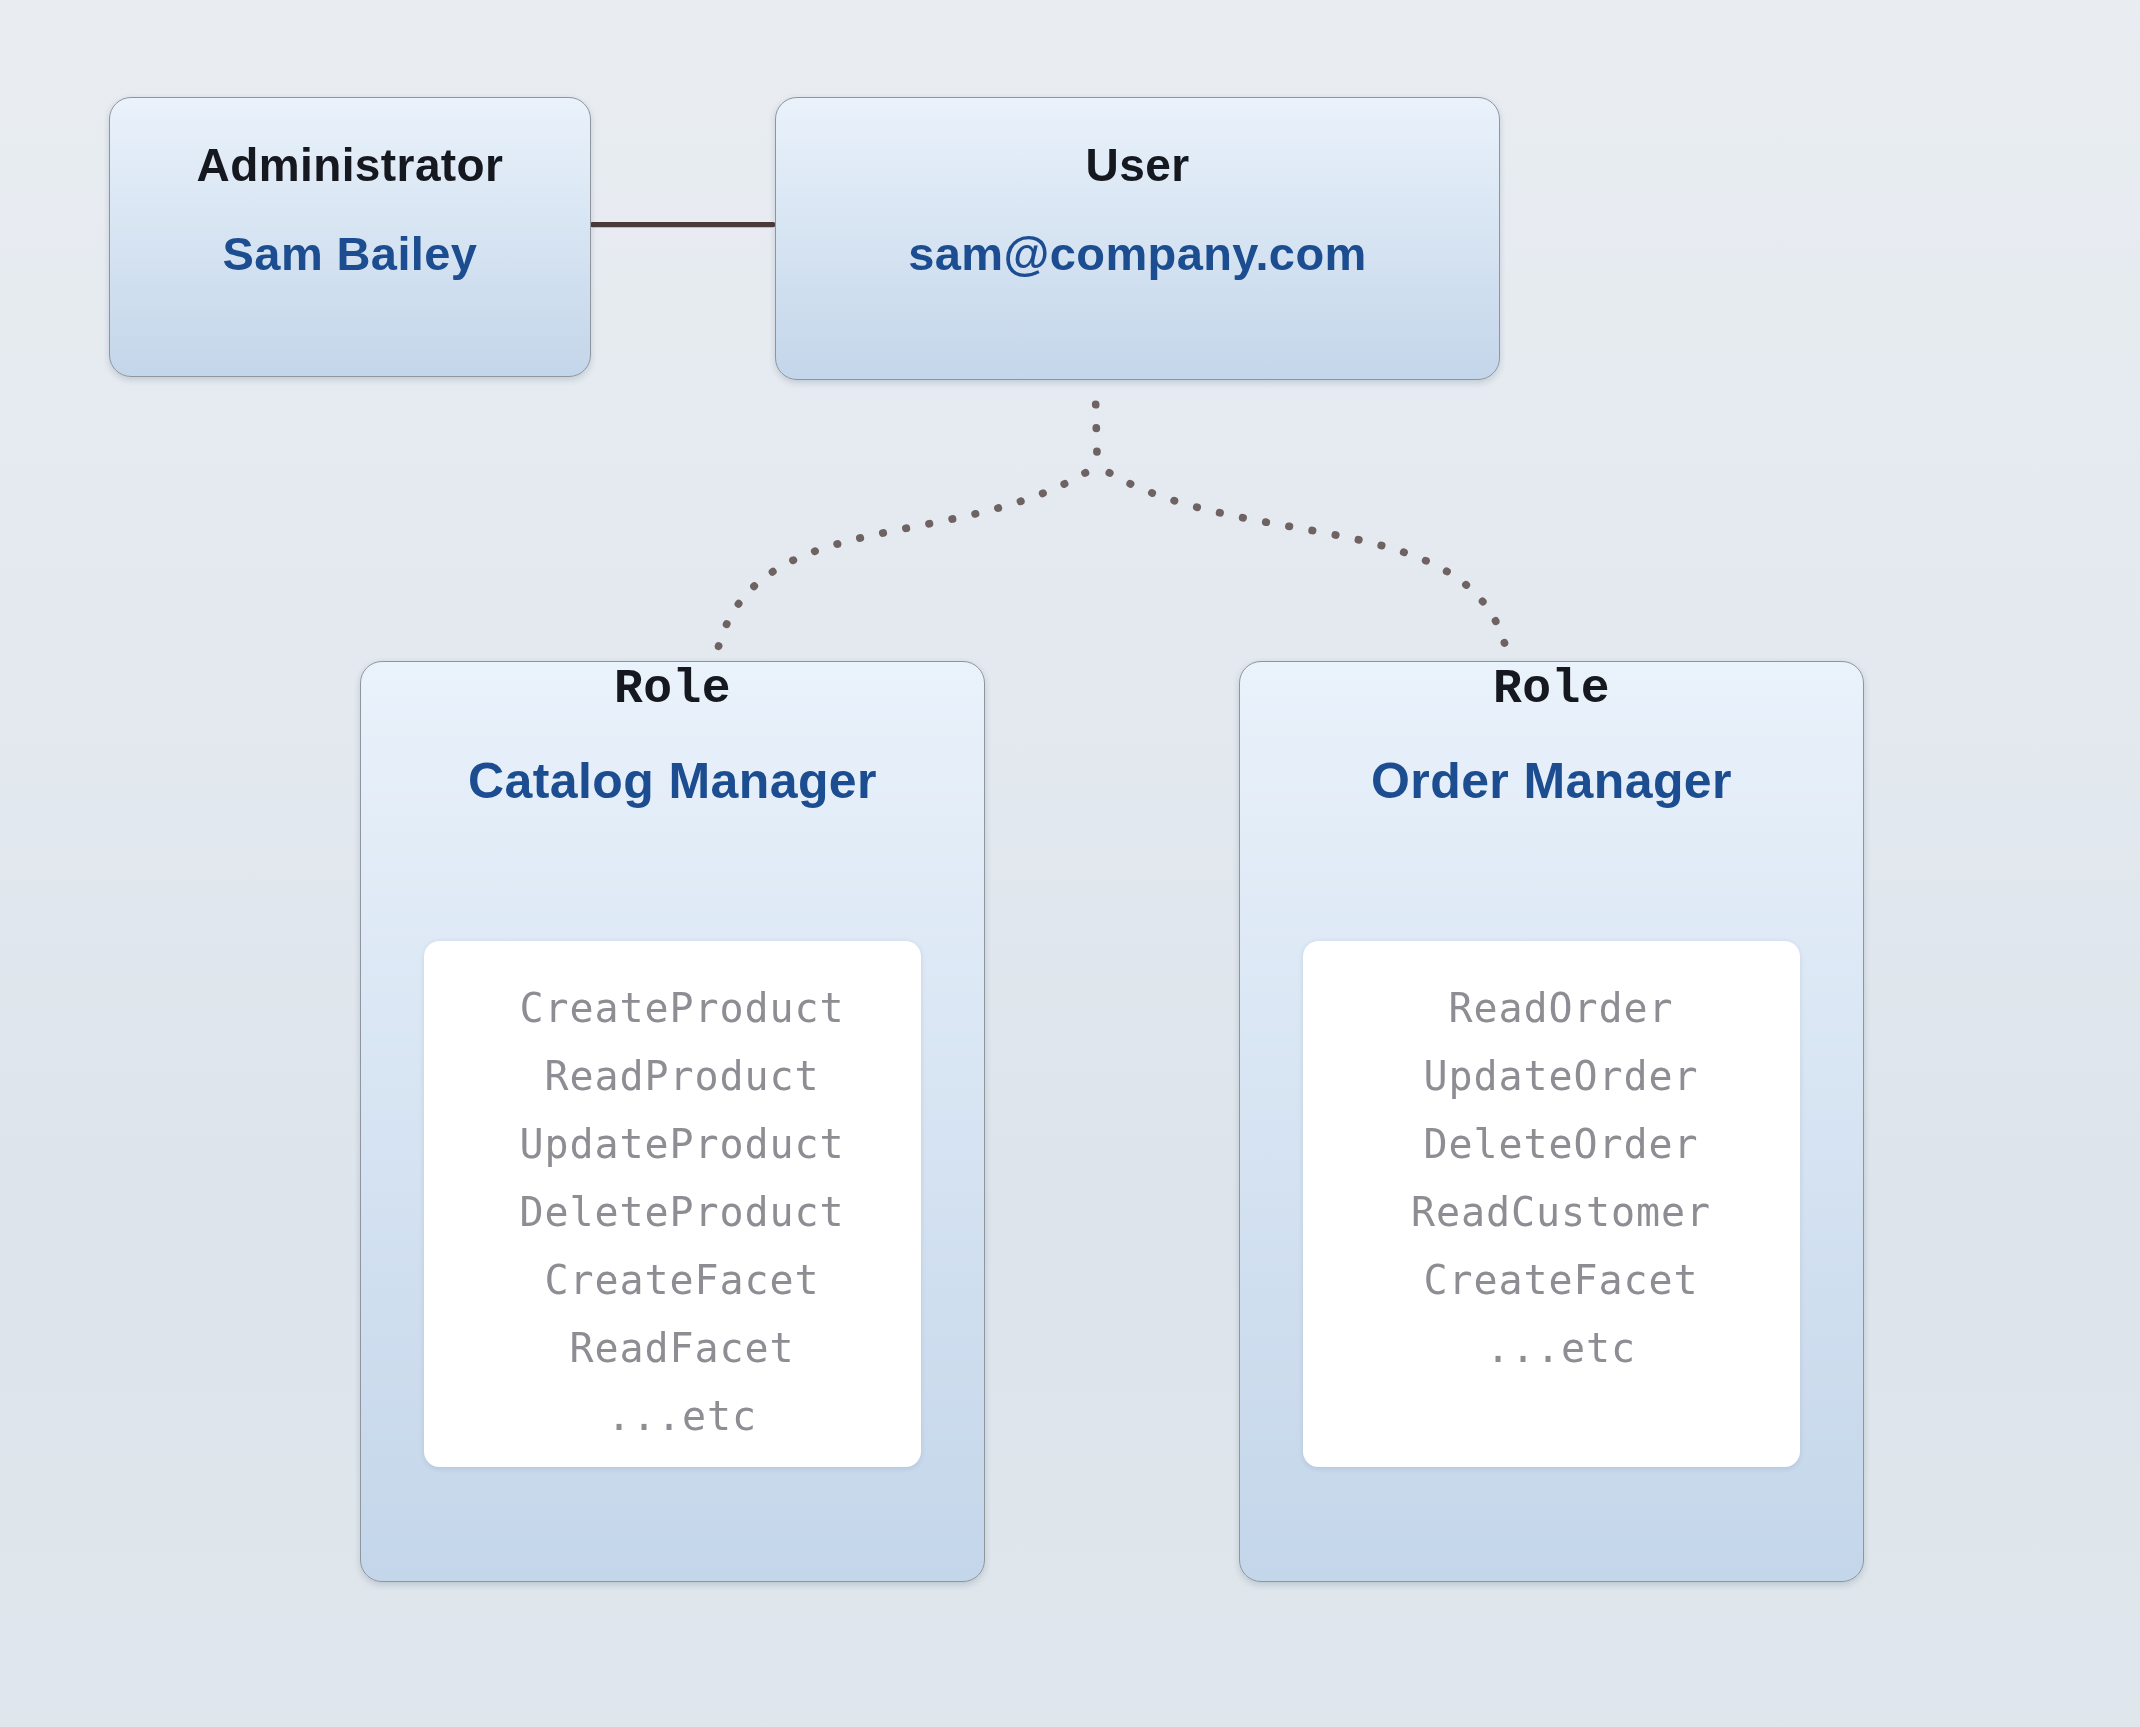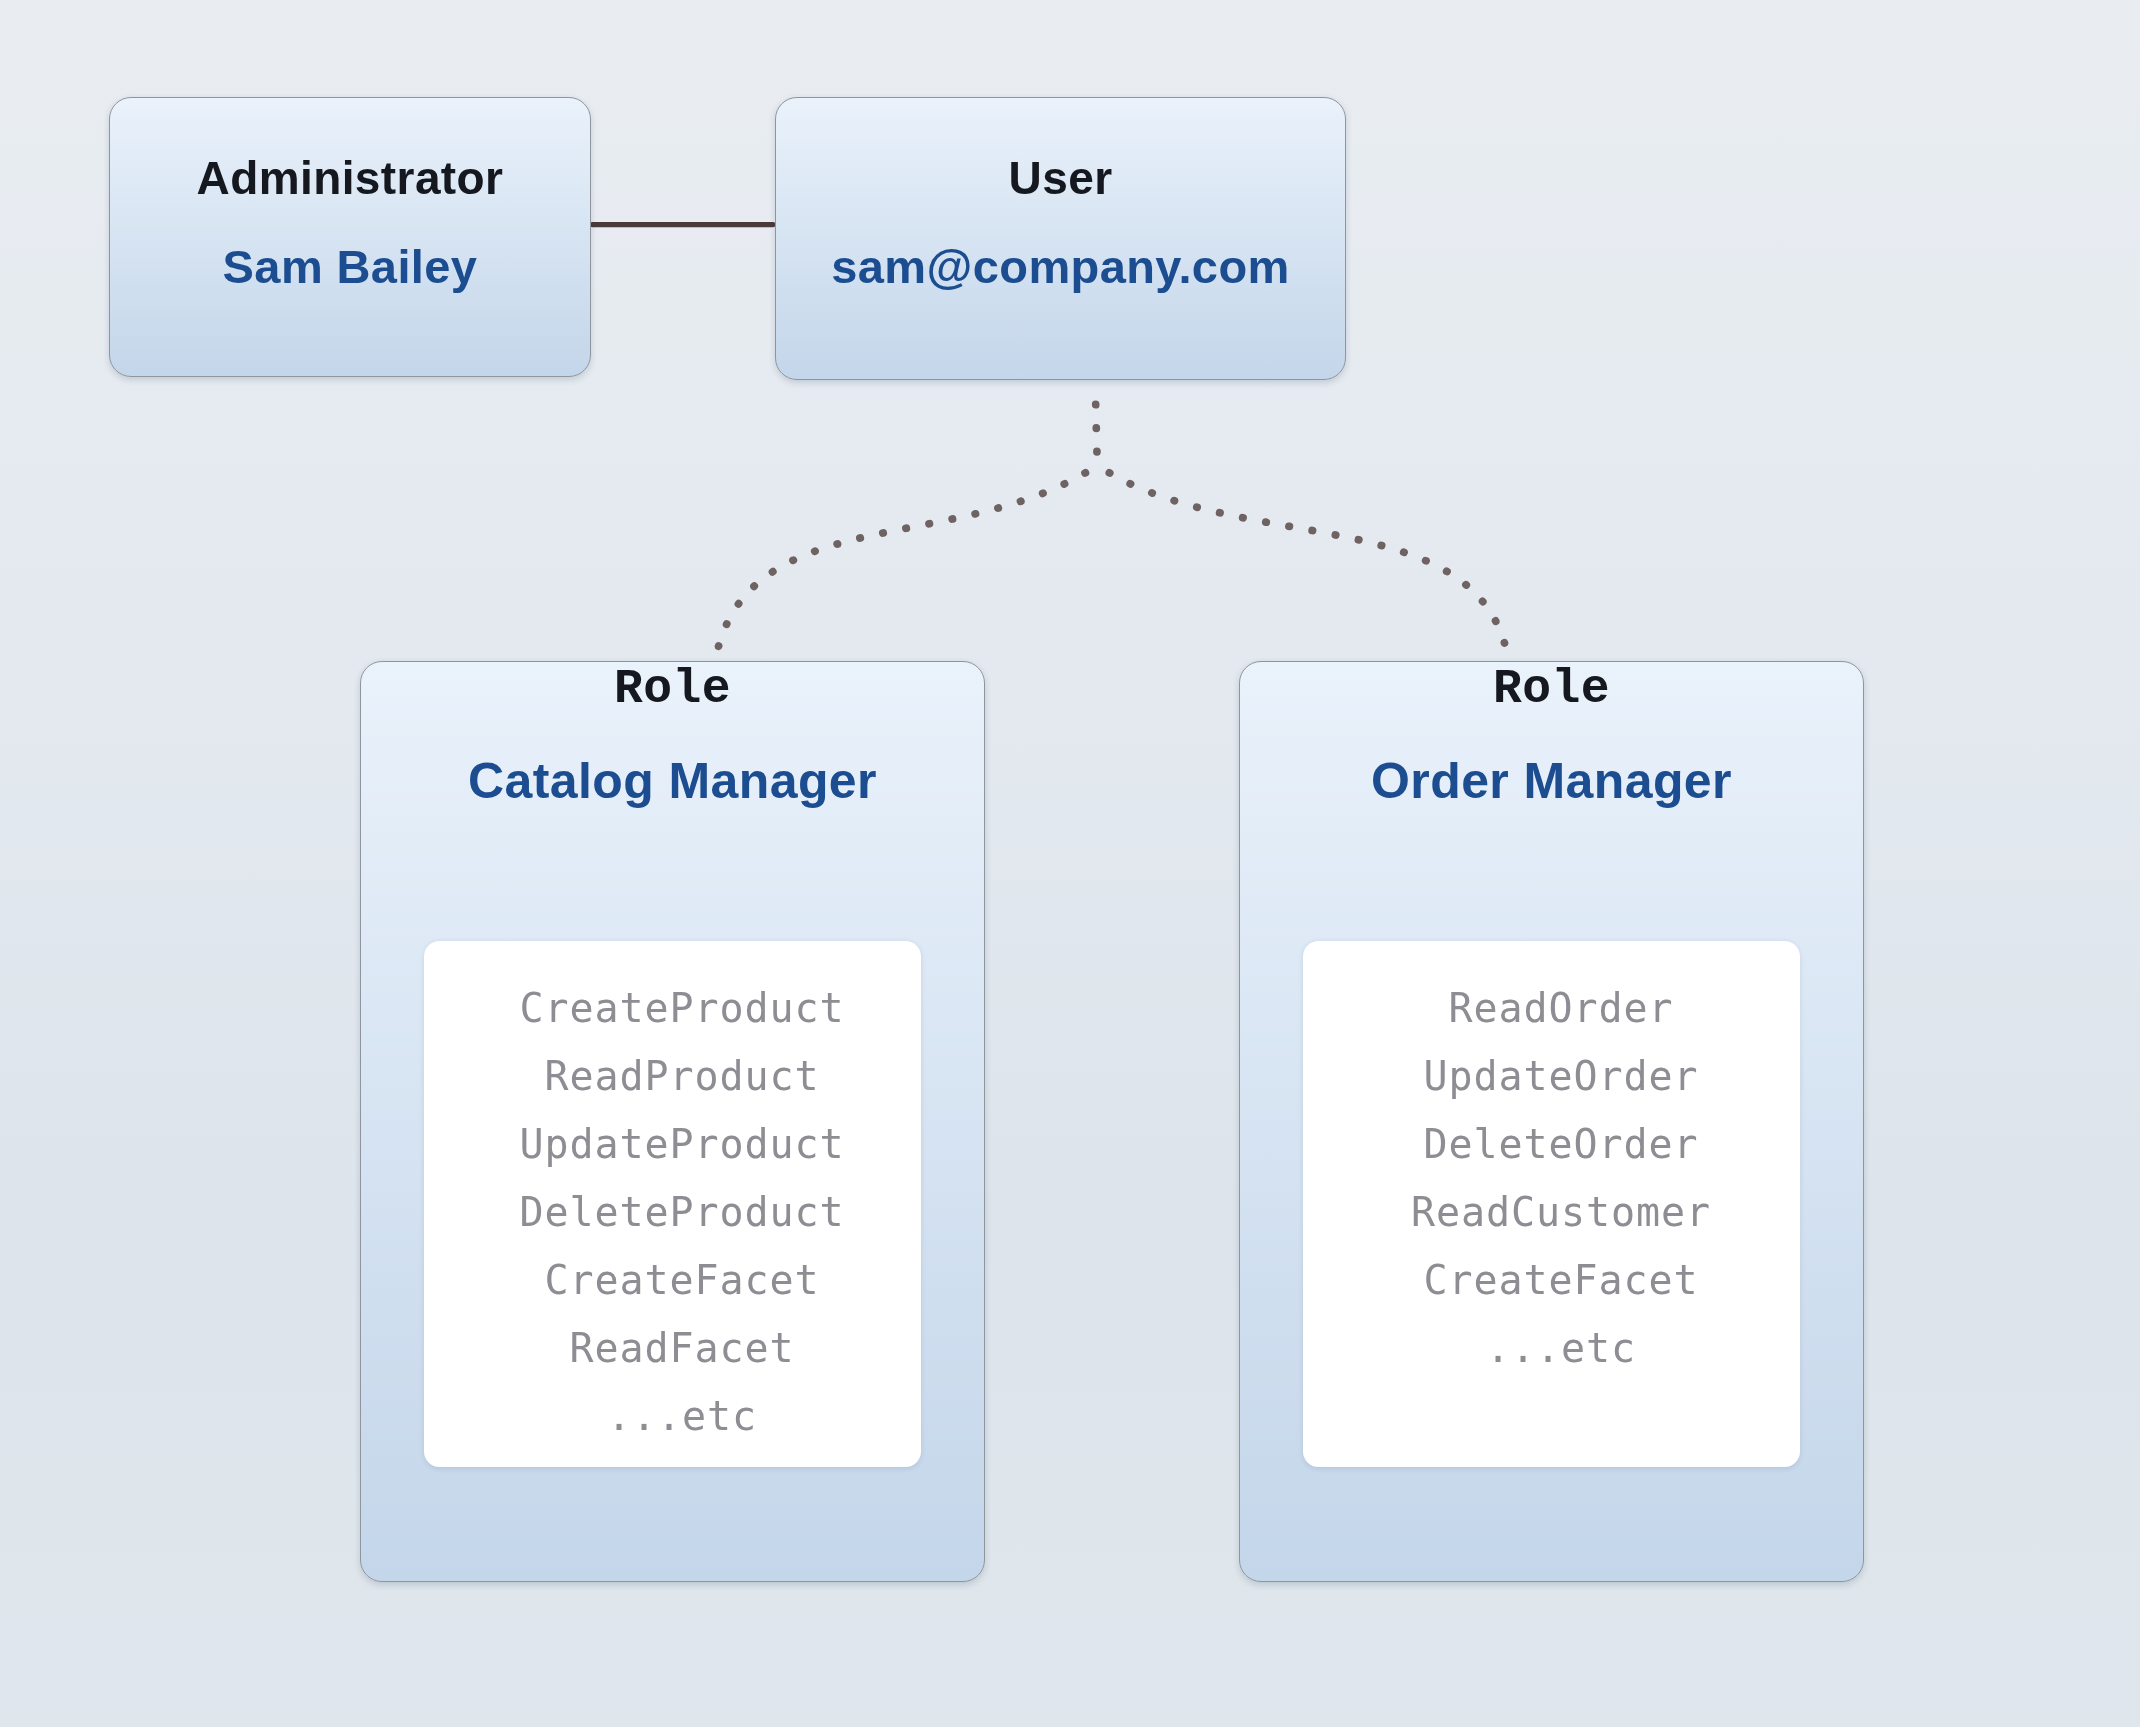--- a/index.html
+++ b/index.html
@@ -29,21 +29,21 @@
     font-weight: 700;
     color: #15181e;
     letter-spacing: 0.4px;
   }
   .node-subtitle {
     font-size: 47px;
     font-weight: 700;
     color: #1b4d90;
     letter-spacing: 0.4px;
   }
-  .entity .node-title { margin-top: 53px; text-align: center; }
+  .entity .node-title { margin-top: 40px; text-align: center; }
   .entity .node-subtitle { margin-top: 34px; }
 
   .role .node-title { font-size: 48px; font-family: Liberation Mono, monospace; }
   .role .node-subtitle { margin-top: 36px; font-size: 50px; }
 
   .perm-box {
     position: absolute;
     left: 63px;
     top: 279px;
     width: 497px;
@@ -86,21 +86,21 @@
     <path d="M 1268 552 C 1110 645, 880 590, 838 760" fill="none" stroke="#6f6262" stroke-width="9" stroke-linecap="round" stroke-dasharray="0.5 27"></path>
 
     <path d="M 1296 552 C 1455 645, 1720 590, 1760 760" fill="none" stroke="#6f6262" stroke-width="9" stroke-linecap="round" stroke-dasharray="0.5 27"></path>
   </svg>
 
   <div class="node entity" style="left:109px; top:97px; width:482px; height:280px;">
     <div class="node-title">Administrator</div>
     <div class="node-subtitle">Sam Bailey</div>
   </div>
 
-  <div class="node entity" style="left:775px; top:97px; width:571px; height:283px;">
+  <div class="node entity" style="left:775px; top:97px; width:725px; height:283px;">
     <div class="node-title">User</div>
     <div class="node-subtitle">sam@company.com</div>
   </div>
 
   <div class="node role" style="left:360px; top:661px; width:625px; height:921px;">
     <div class="node-title">Role</div>
     <div class="node-subtitle">Catalog Manager</div>
     <div class="perm-box">
         <div class="perm-line">CreateProduct</div>
         <div class="perm-line">ReadProduct</div>

